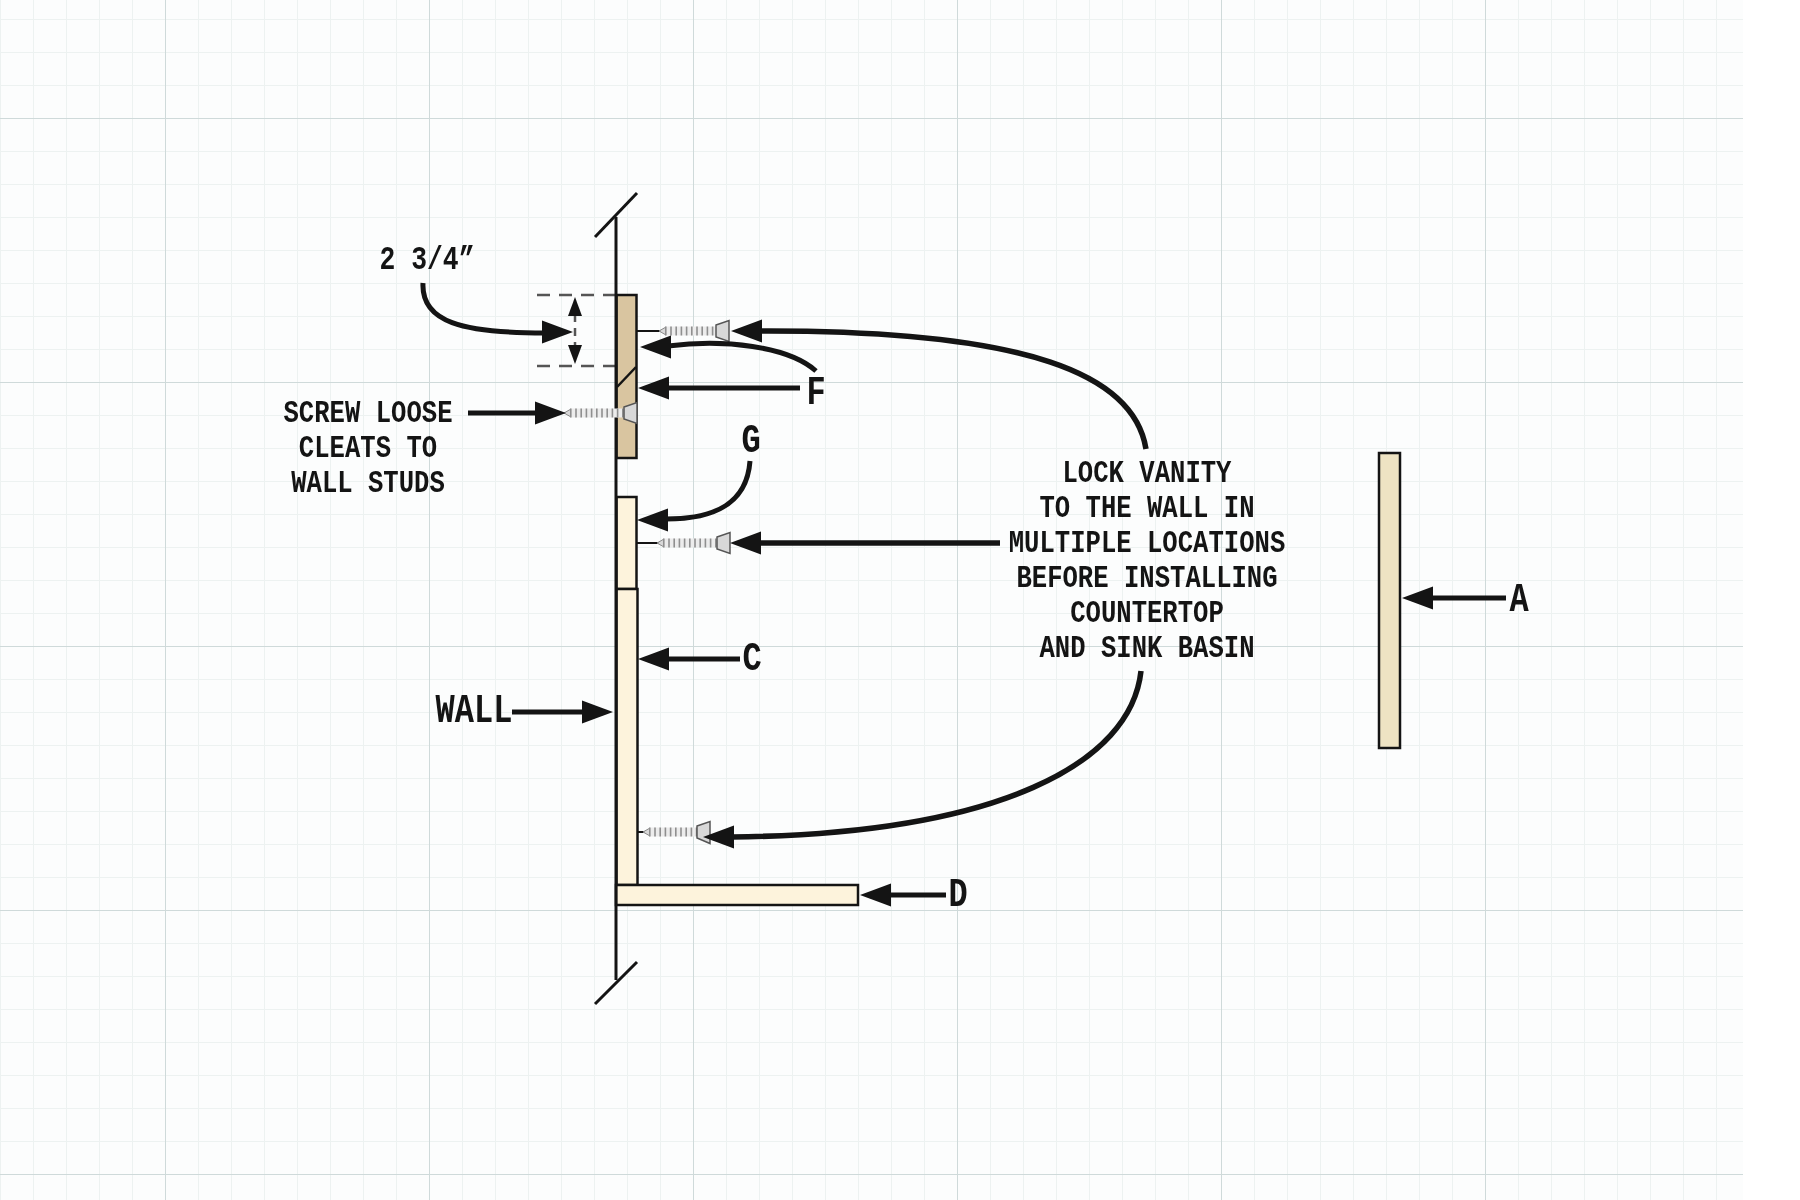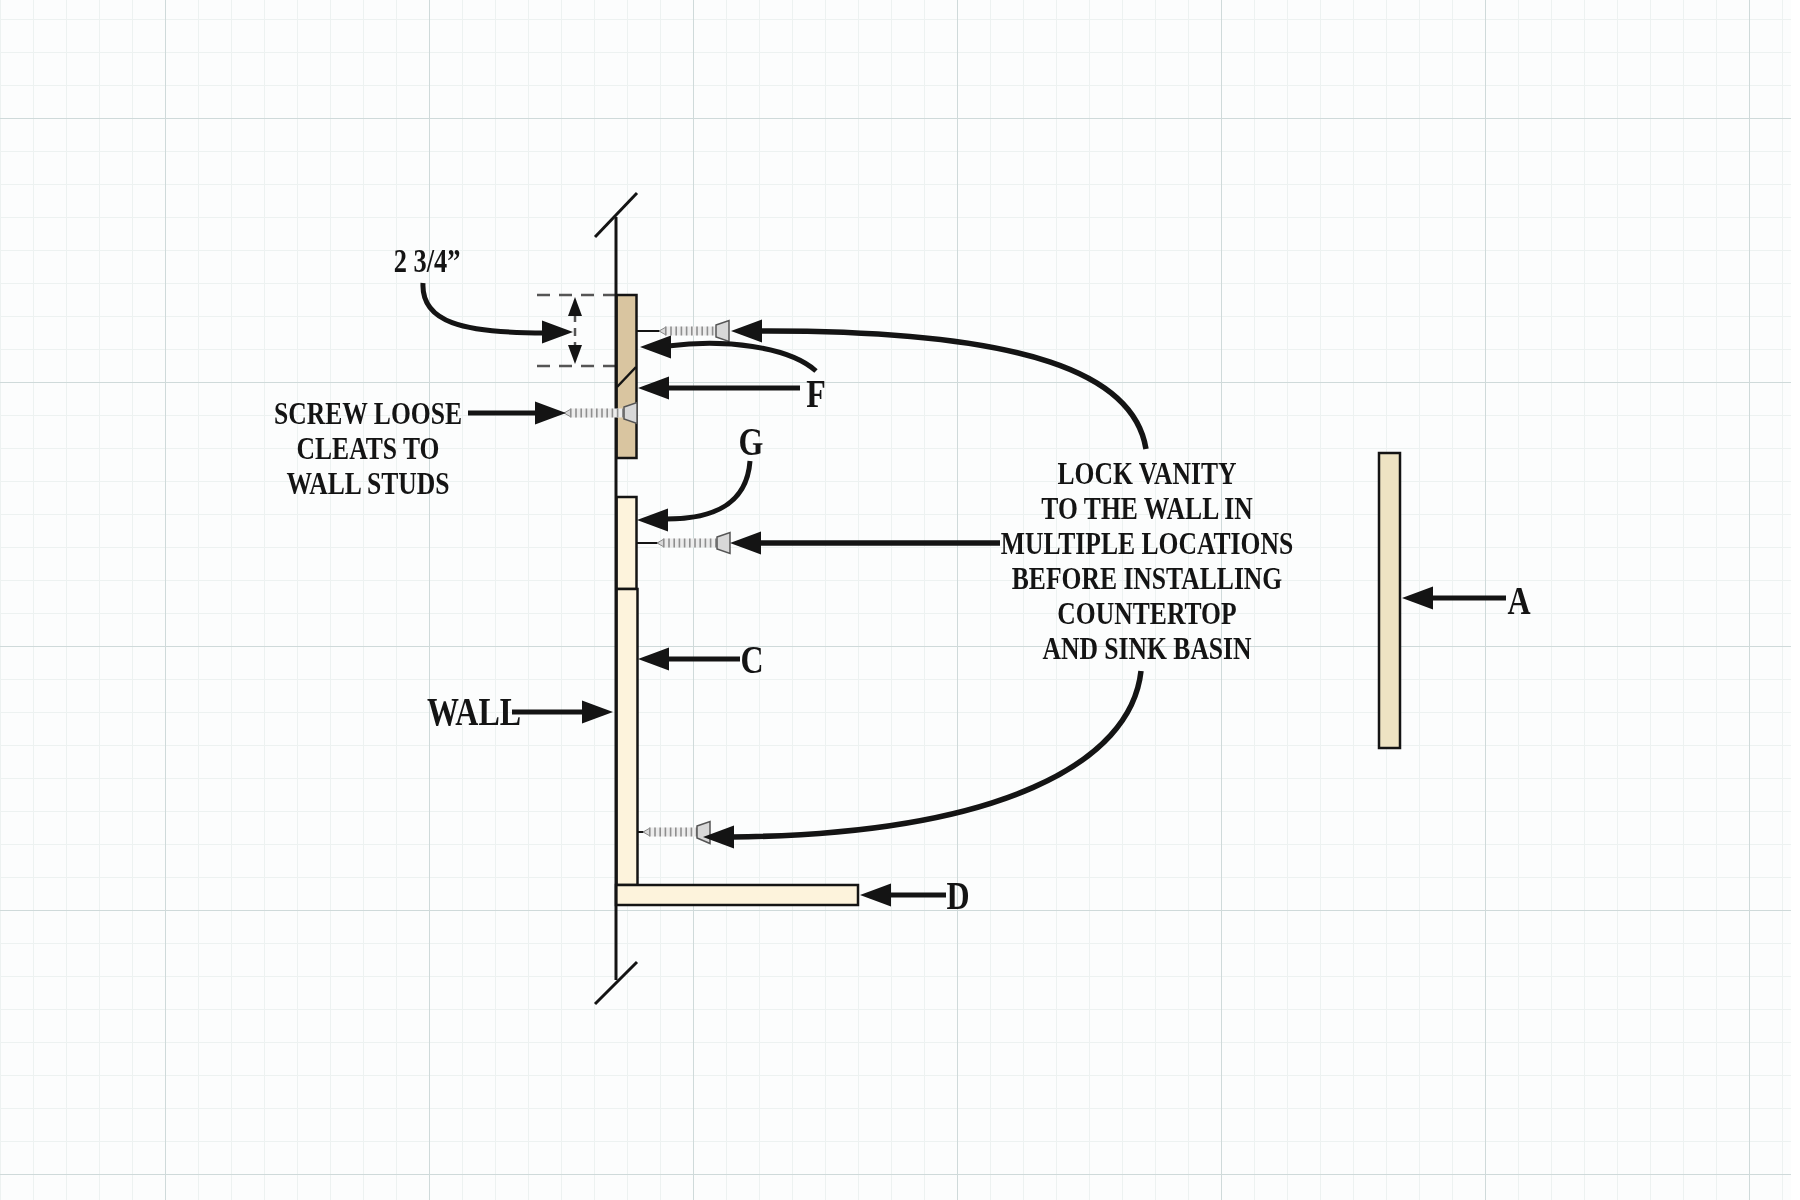--- a/index.html
+++ b/index.html
@@ -6,22 +6,21 @@
   .canvas{
     position:relative;width:1743px;height:1200px;overflow:hidden;
     background-color:#fcfdfd;
     background-image:
       linear-gradient(to right, var(--grid-major,#cfdada) 1.5px, transparent 1.5px),
       linear-gradient(to bottom, var(--grid-major,#cfdada) 1.5px, transparent 1.5px),
       linear-gradient(to right, var(--grid-minor,#edf2f1) 1px, transparent 1px),
       linear-gradient(to bottom, var(--grid-minor,#edf2f1) 1px, transparent 1px);
     background-size:264px 264px,264px 264px,33px 33px,33px 33px;
     background-position:165px 0,0 118px,0 0,0 19px;
-    font-family:Liberation Serif, serif;
-    padding-left:48px;
+    font-family:Liberation Mono, monospace;
   }
   svg.art{position:absolute;left:0;top:0;}
   .lbl{
     position:absolute;color:var(--ink,#141414);font-weight:700;white-space:nowrap;
     transform:translate(-50%,-50%) scaleX(0.8);line-height:1.05;
   }
   .letter{font-size:40px;}
   .note{
     position:absolute;color:var(--ink,#141414);font-weight:700;text-align:center;
     transform:translate(-50%,-50%) scaleX(0.8);font-size:32px;line-height:35px;white-space:nowrap;

